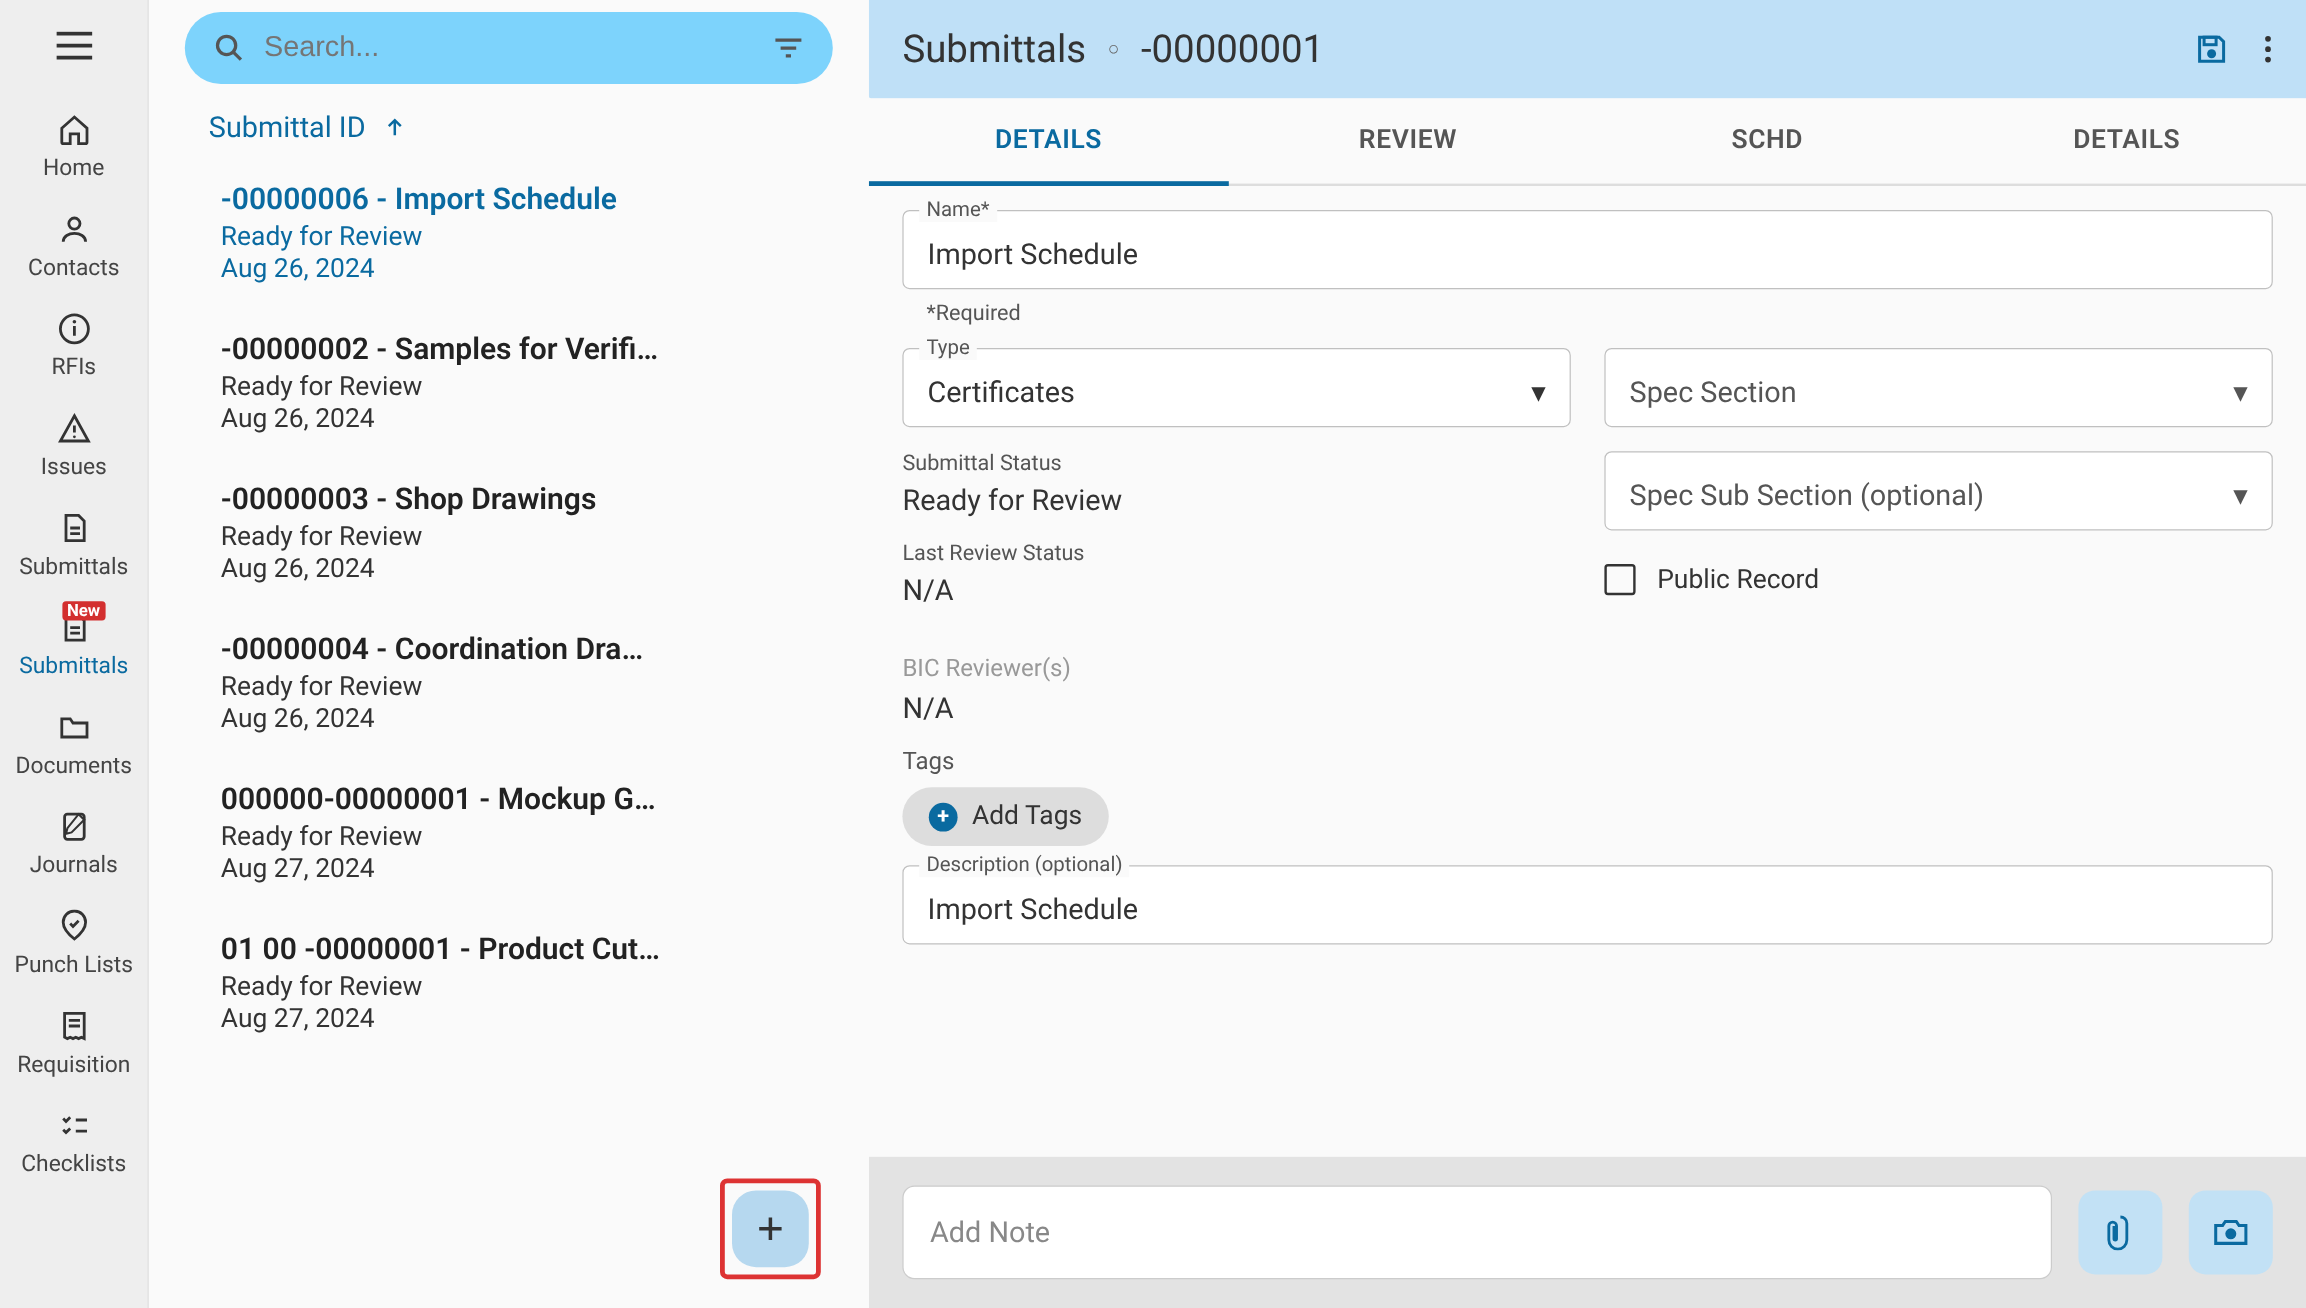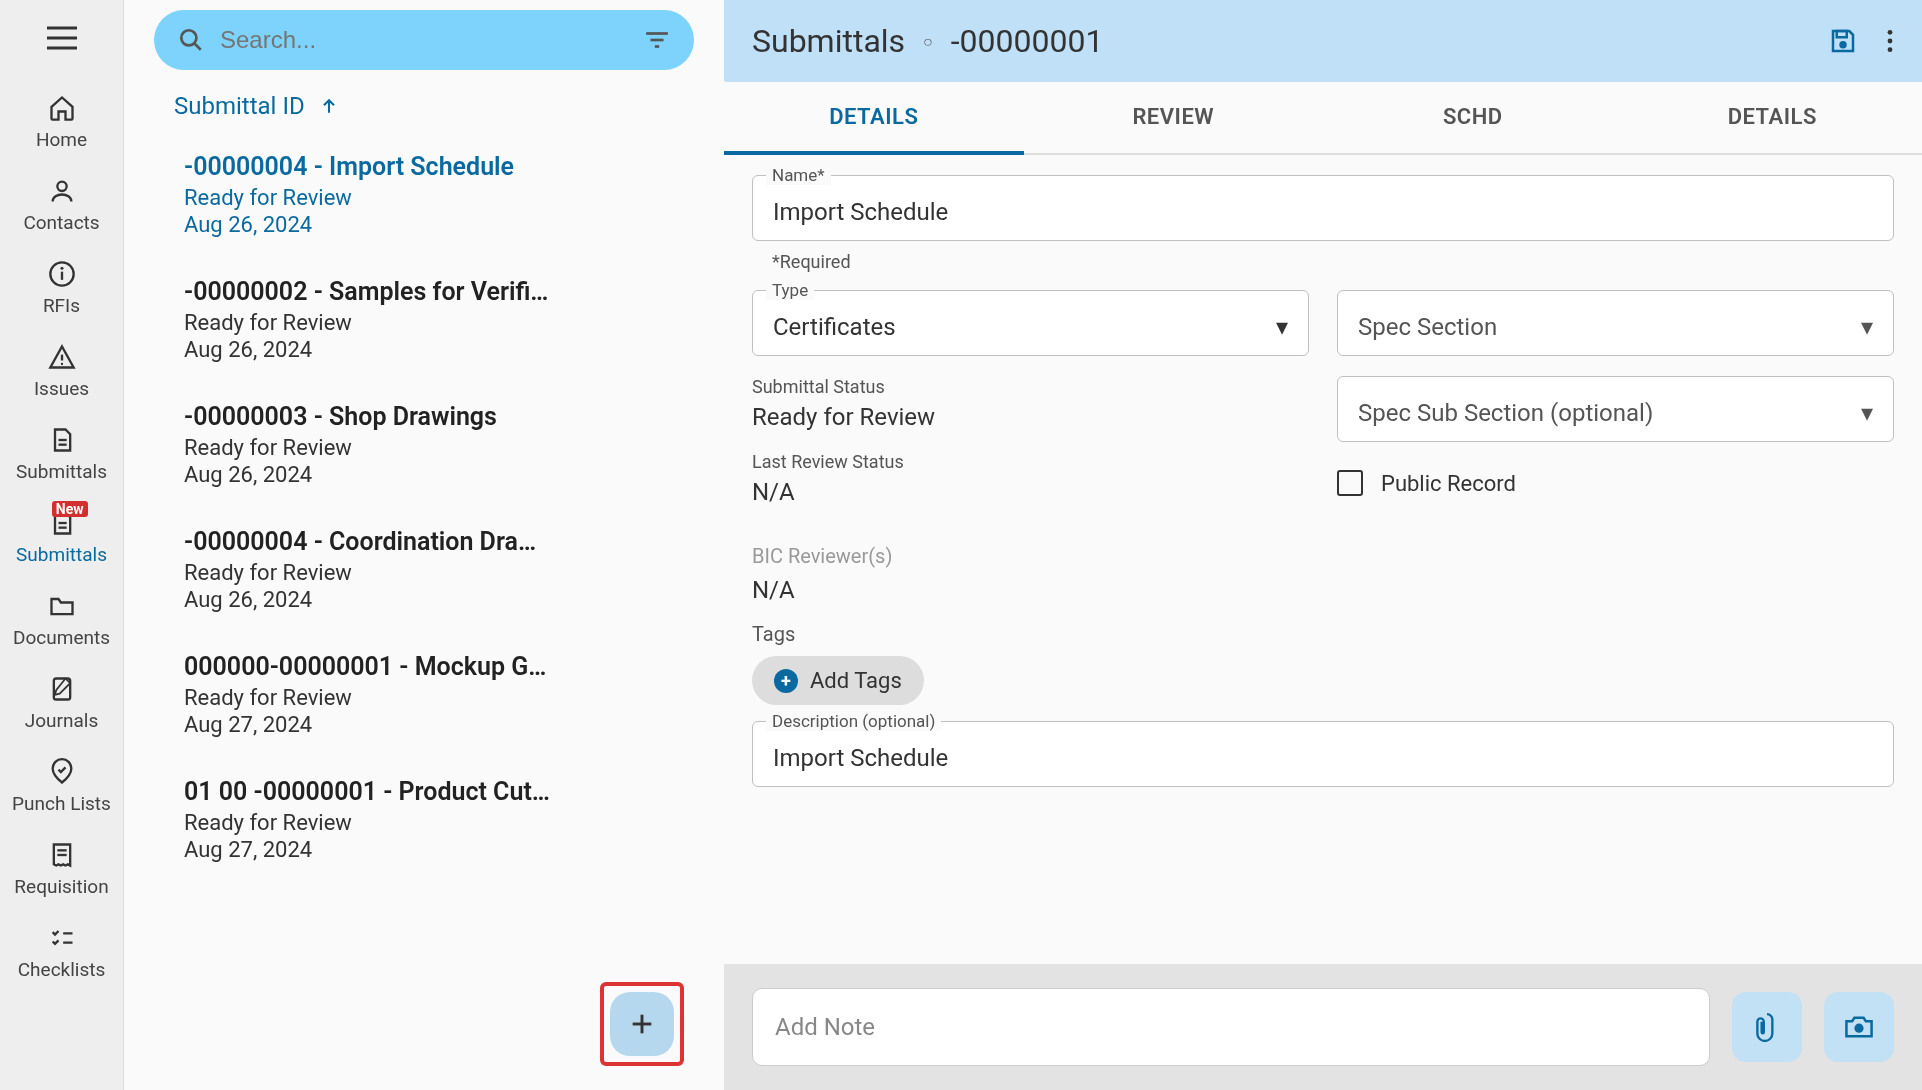--- a/index.html
+++ b/index.html
@@ -191,21 +191,21 @@
     <div class="sort-row">
       <span>Submittal ID</span>
       <span>
           <svg width="20" height="20" viewBox="0 0 24 24">
             <path d="M12 20V5M6 11l6-6 6 6" fill="none" stroke="#0a6aa0" stroke-width="2.5"></path>
           </svg>
         </span>
     </div>
     <div class="list">
       <div class="list-item active">
-        <div class="li-title">-00000004 -  Import Schedule</div>
+        <div class="li-title">-00000006 -  Import Schedule</div>
         <div class="li-status">Ready for Review</div>
         <div class="li-date">Aug 26, 2024</div>
       </div>
       <div class="list-item">
         <div class="li-title">-00000002 -  Samples for Verifi…</div>
         <div class="li-status">Ready for Review</div>
         <div class="li-date">Aug 26, 2024</div>
       </div>
       <div class="list-item">
         <div class="li-title">-00000003 -  Shop Drawings</div>

